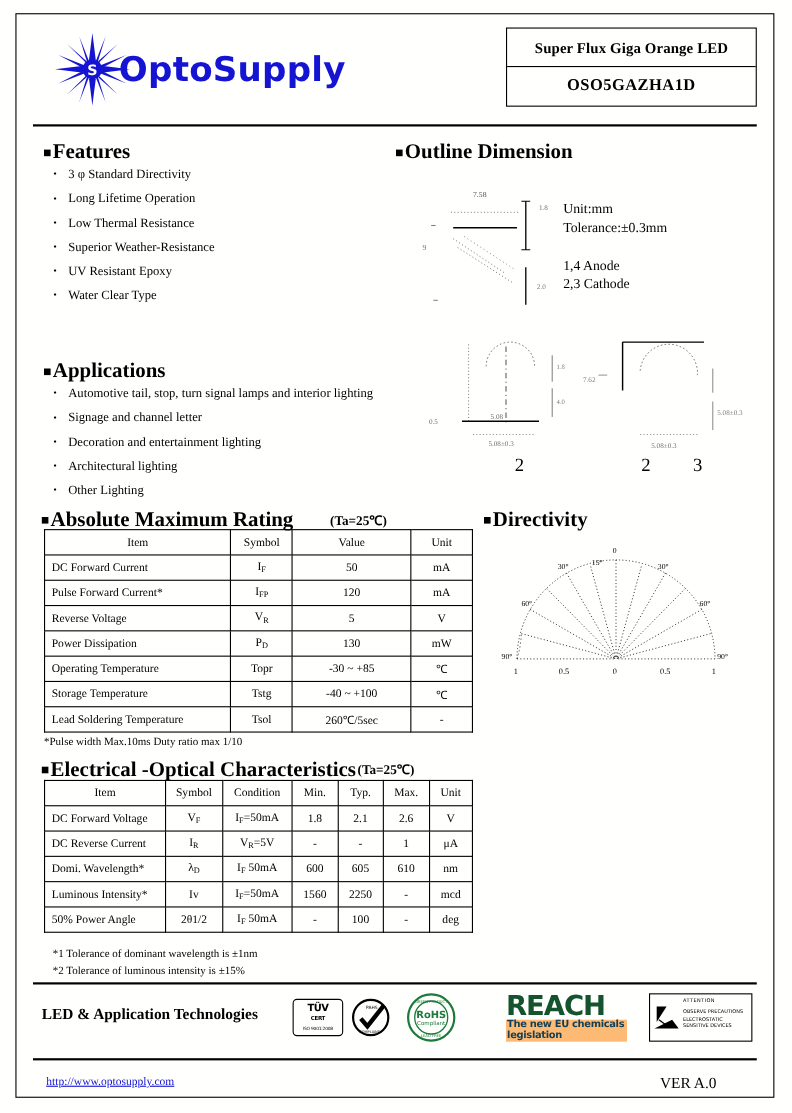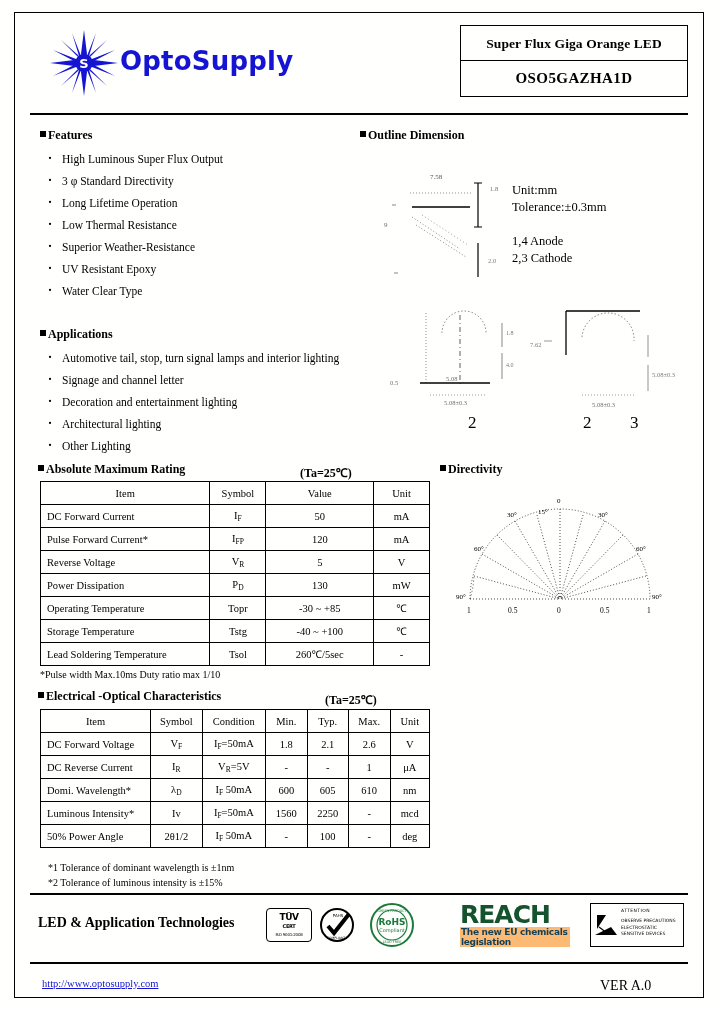--- a/index.html
+++ b/index.html
@@ -38,25 +38,25 @@
   }
   .logo-star {
     position: absolute;
     left: 0px;
     top: 0px;
     width: 72px;
     height: 70px;
   }
   .logo-text {
     position: absolute;
-    left: 72px;
+    left: 60px;
     top: 18px;
     font-family: "DejaVu Sans", sans-serif;
     font-weight: bold;
-    font-size: 26px;
+    font-size: 31px;
     letter-spacing: 0.2px;
     color: #1414d2;
   }
 
   .title-box {
     position: absolute;
     left: 460px;
     top: 25px;
     width: 228px;
     height: 72px;
@@ -90,21 +90,21 @@
     top: 113px;
     width: 658px;
     height: 2px;
     background: #000;
   }
 
   
   .sec-head {
     position: absolute;
     font-weight: bold;
-    font-size: 12px;
+    font-size: 19px;
     white-space: nowrap;
   }
   .sec-head .sq {
     display: inline-block;
     width: 6px;
     height: 6px;
     background: #000;
     margin-right: 2px;
     vertical-align: 2px;
   }
@@ -346,21 +346,20 @@
     <div class="title-sep"></div>
     <div class="title-part">OSO5GAZHA1D</div>
   </div>
 
   <div class="rule-top"></div>
 
   <div class="sec-head" style="left:40px; top:128px;">
     <span class="sq"></span><span>Features</span>
   </div>
   <ul class="blist" style="left:40px; top:148px; width:310px;">
-    <li>High Luminous Super Flux Output</li>
     <li>3 φ Standard Directivity</li>
     <li>Long Lifetime Operation</li>
     <li>Low Thermal Resistance</li>
     <li>Superior Weather-Resistance</li>
     <li>UV Resistant Epoxy</li>
     <li>Water Clear Type</li>
   </ul>
 
   <div class="sec-head" style="left:40px; top:327px;">
     <span class="sq"></span><span>Applications</span>

